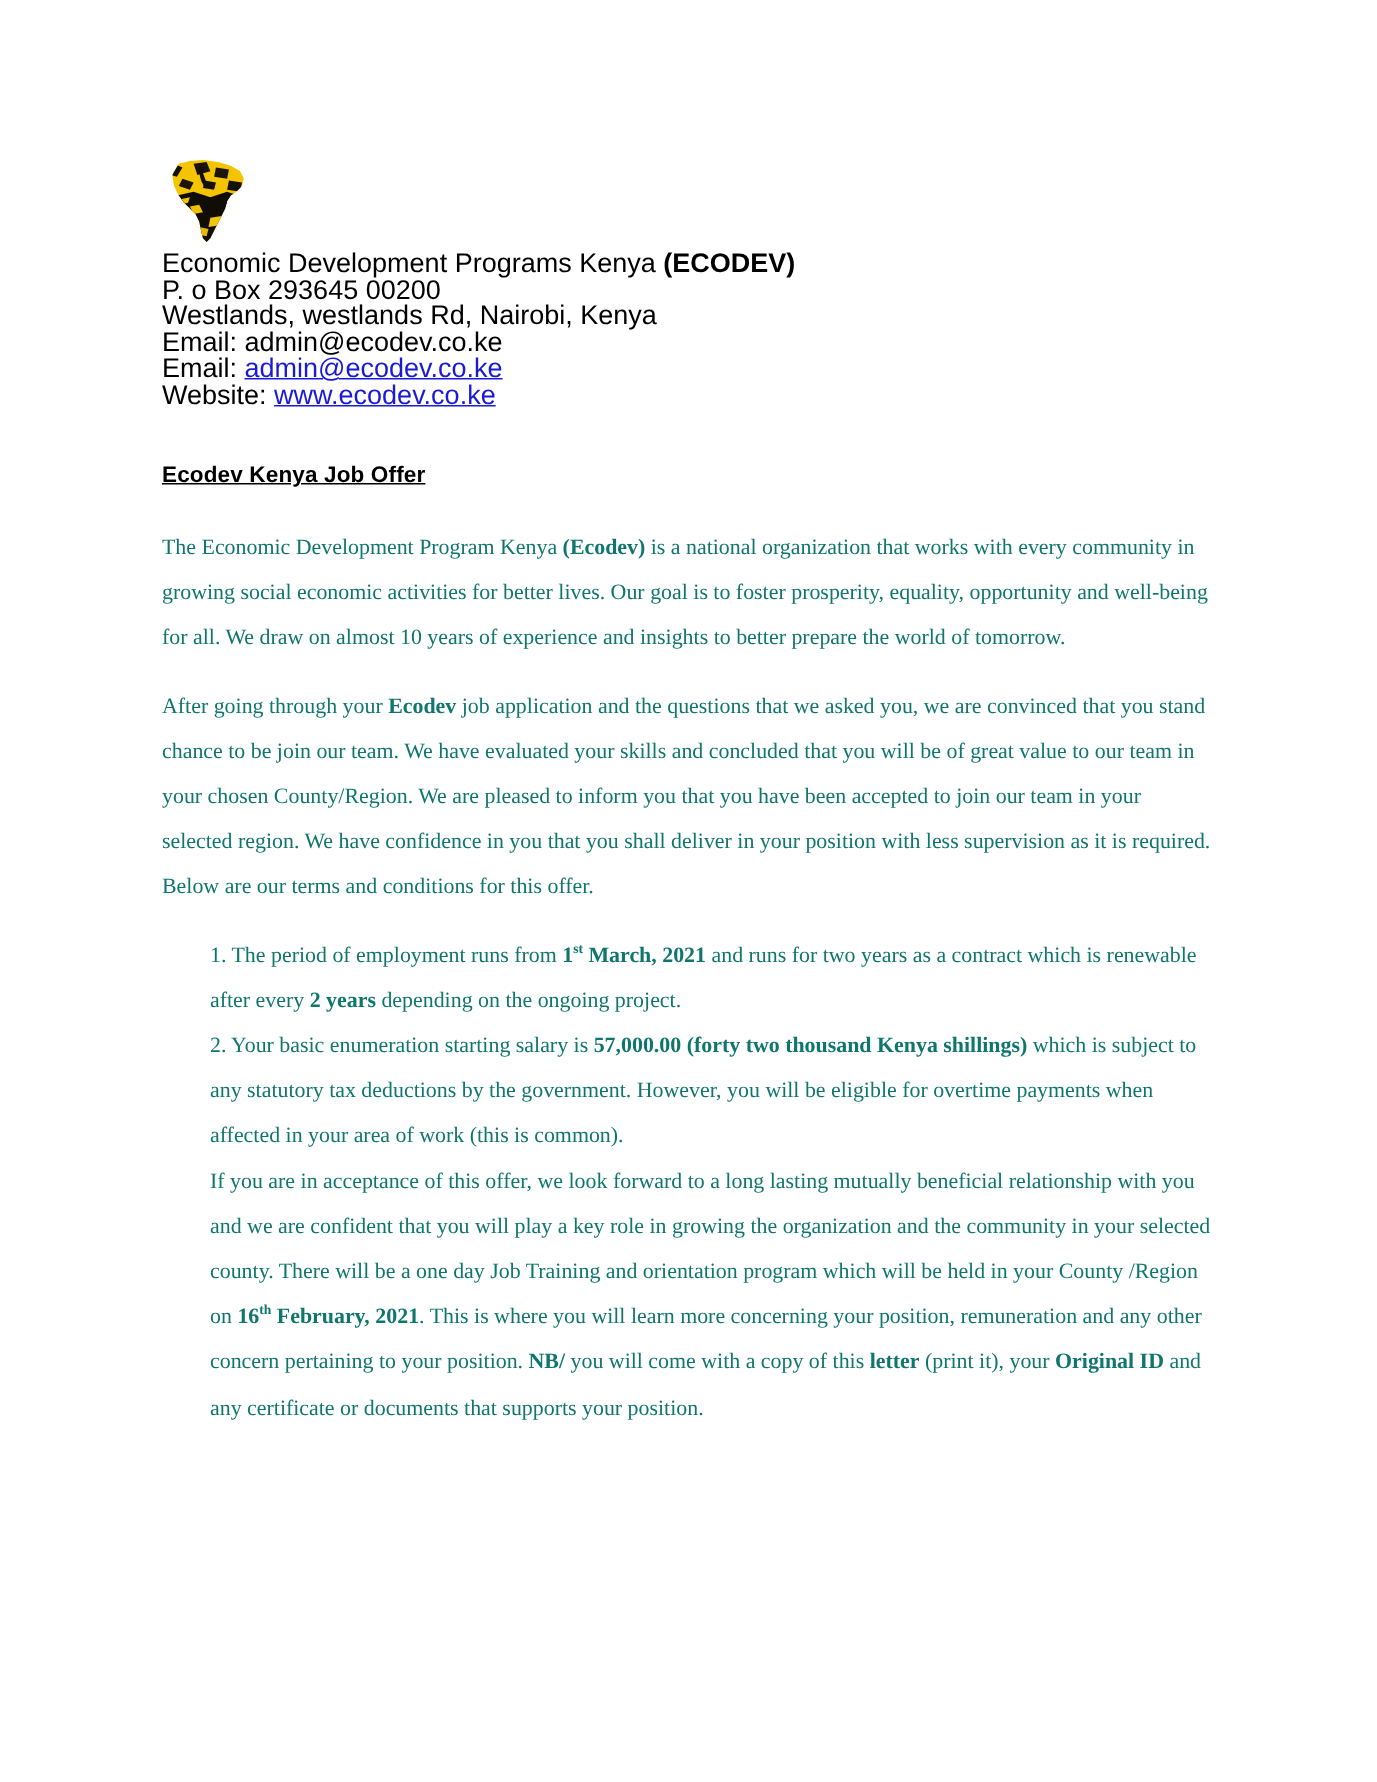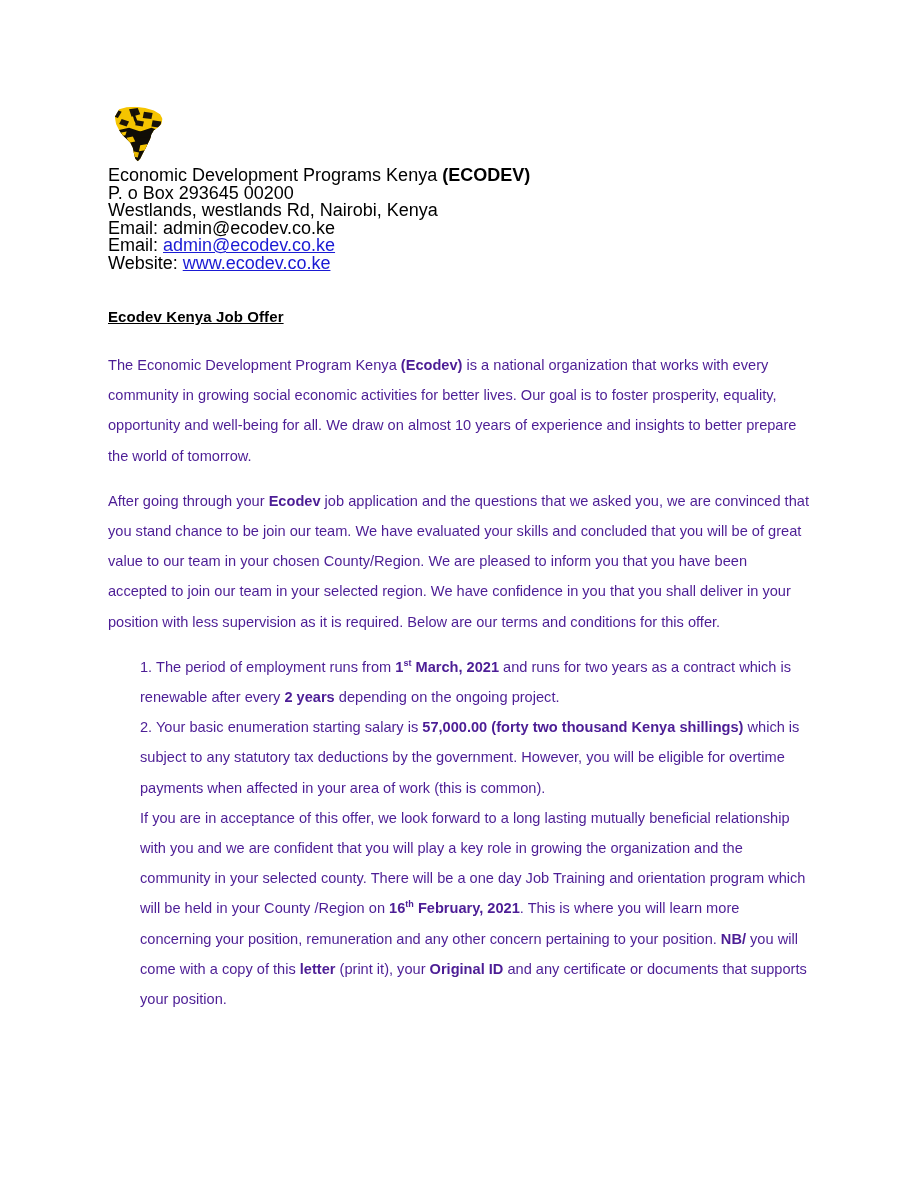--- a/index.html
+++ b/index.html
@@ -70,21 +70,22 @@
     left: 108px;
     top: 350px;
     width: 702px;
   }
 
   p.para {
     margin: 0 0 15px 0;
     font-size: 14.6px;
     line-height: 30.2px;
     text-align: left;
-    color: #4c1d95;
+    color: #0f766e;
+    font-family: Liberation Serif, serif;
   }
   p.para.tight { margin-bottom: 0; margin-left: 32px; }
 
   p.para b { font-weight: bold; }
 
   sup {
     font-size: 0.62em;
     vertical-align: super;
     line-height: 0;
   }

